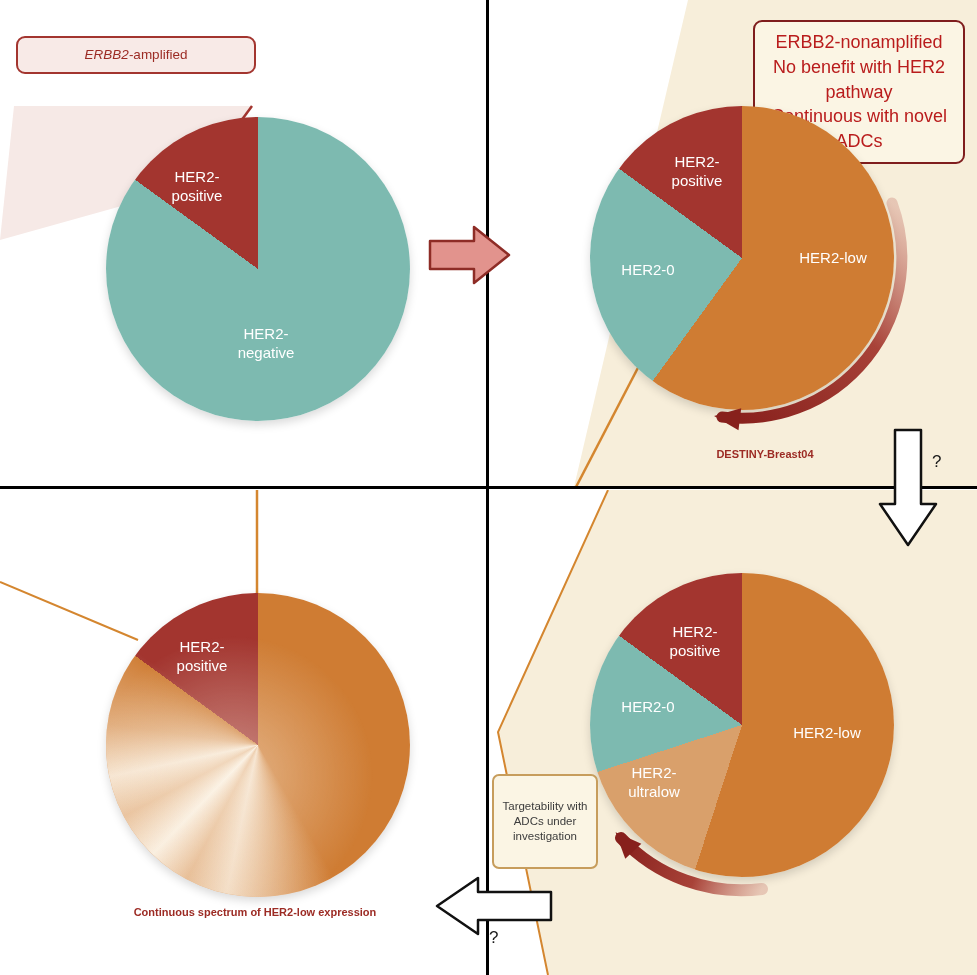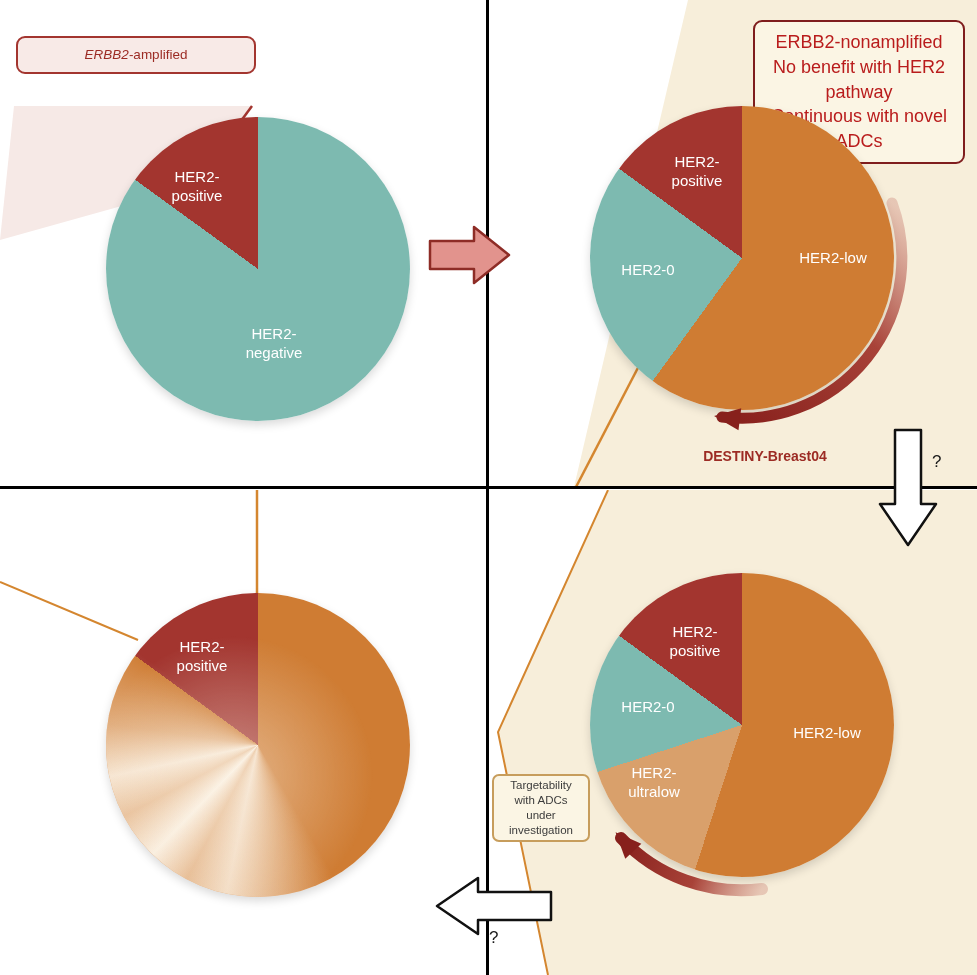--- a/index.html
+++ b/index.html
@@ -29,40 +29,40 @@
         rgba(253,248,238,0.50) 58deg,
         rgba(253,248,238,0.92) 74deg,
         rgba(253,248,238,0.55) 92deg,
         rgba(253,248,238,0.85) 108deg,
         rgba(253,248,238,0.40) 128deg,
         rgba(253,248,238,0) 158deg);}
 
   .plabel{position:absolute;transform:translate(-50%,-50%);color:#fff;
           font-size:15px;line-height:1.25;text-align:center;}
   .q1-pos{left:197px;top:163px;width:72px;}
-  .q1-neg{left:274px;top:320px;width:72px;}
+  .q1-neg{left:266px;top:320px;width:72px;}
   .q2-pos{left:207px;top:172px;width:72px;}
   .q2-zero{left:158px;top:270px;width:72px;}
   .q2-low{left:343px;top:258px;width:90px;}
   .q3-pos{left:202px;top:167px;width:72px;}
   .q4-pos{left:205px;top:152px;width:72px;}
   .q4-zero{left:158px;top:217px;width:72px;}
   .q4-ultra{left:164px;top:293px;width:72px;}
   .q4-low{left:337px;top:243px;width:90px;}
 
   .callout{position:absolute;border-radius:9px;text-align:center;box-sizing:border-box;}
   .callout-red{left:16px;top:12px;width:240px;padding:8px 10px;background:#f8eae7;
                border:2px solid #a3352f;color:#9c2b24;font-size:13.5px;line-height:1.32;}
   .callout-tan{left:263px;top:20px;width:212px;padding:8px 6px;background:#fbf5e4;
                border:2px solid #7f1d1d;color:#b91c1c;font-size:18px;line-height:1.38;}
-  .callout-small{left:2px;top:284px;width:98px;padding:2px 5px;background:#fbf5e4;
+  .callout-small{left:2px;top:284px;width:106px;padding:23px 5px;background:#fbf5e4;
                border:2px solid #c79d5c;color:#3c3c3c;font-size:11.5px;line-height:1.3;
                border-radius:7px;}
 
-  .caption{position:absolute;font-weight:bold;color:#9c2b24;font-size:14px;text-align:center;}
+  .caption{position:absolute;font-weight:bold;color:#9c2b24;font-size:11px;text-align:center;}
   #q2 .caption{left:135px;top:448px;width:280px;}
   #q3 .caption{left:133px;top:415px;width:244px;line-height:1.35;}
   #q4 .caption{left:118px;top:442px;width:280px;}
 
   .divider{position:absolute;background:#000;}
   #div-v{left:486px;top:0;width:3px;height:975px;}
   #div-h{left:0;top:486px;width:977px;height:3px;}
 
   .arrow-svg{position:absolute;}
   #arrow-right{left:428px;top:224px;}
@@ -122,20 +122,21 @@
   </div>
 
   <div class="quad" id="q3">
     <svg class="bg-svg" width="487" height="485">
       <line x1="257" y1="0" x2="257" y2="106" stroke="#d4862f" stroke-width="2.5"></line>
       <line x1="138" y1="150" x2="0" y2="92" stroke="#d4862f" stroke-width="2"></line>
     </svg>
     <div class="pie" style="background: conic-gradient(from 306deg, rgb(163, 53, 47) 0deg, rgb(163, 53, 47) 54deg, rgb(207, 124, 51) 54deg, rgb(207, 124, 51) 360deg);"></div>
     <div class="pie-fade"></div>
     <div class="plabel q3-pos">HER2-positive</div>
+    <div class="caption">Continuous spectrum of HER2-low expression</div>
   </div>
 
   <div class="quad" id="q4">
     <svg class="bg-svg" width="487" height="485">
       <polygon points="118,0 487,0 487,485 58,485 8,242" fill="#f7eeda"></polygon>
       <polyline points="118,0 8,242 58,485" fill="none" stroke="#d4862f" stroke-width="2"></polyline>
     </svg>
     <div class="pie" style="background: conic-gradient(rgb(207, 124, 51) 0deg, rgb(207, 124, 51) 198deg, rgb(217, 160, 107) 198deg, rgb(217, 160, 107) 252deg, rgb(125, 186, 176) 252deg, rgb(125, 186, 176) 306deg, rgb(163, 53, 47) 306deg, rgb(163, 53, 47) 360deg);"></div>
     <svg class="overlay-svg" width="487" height="485">
       <defs>

